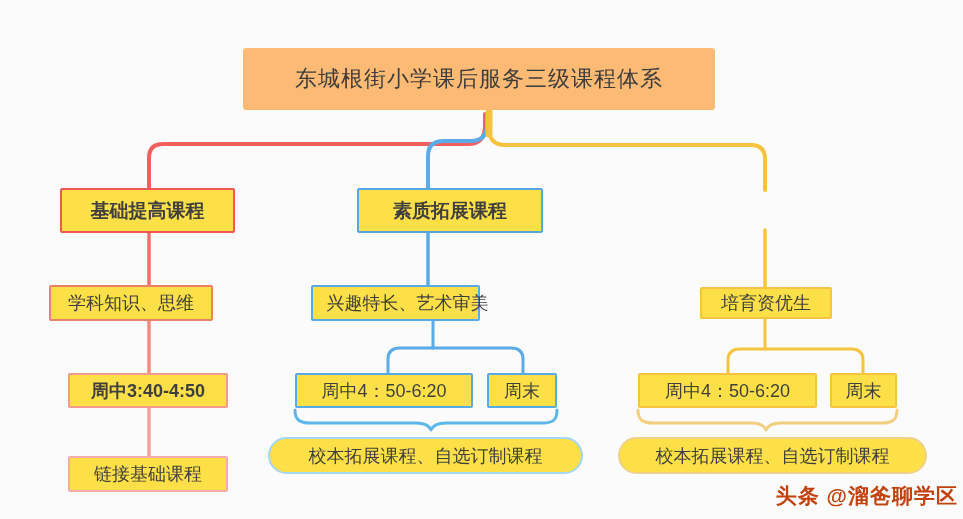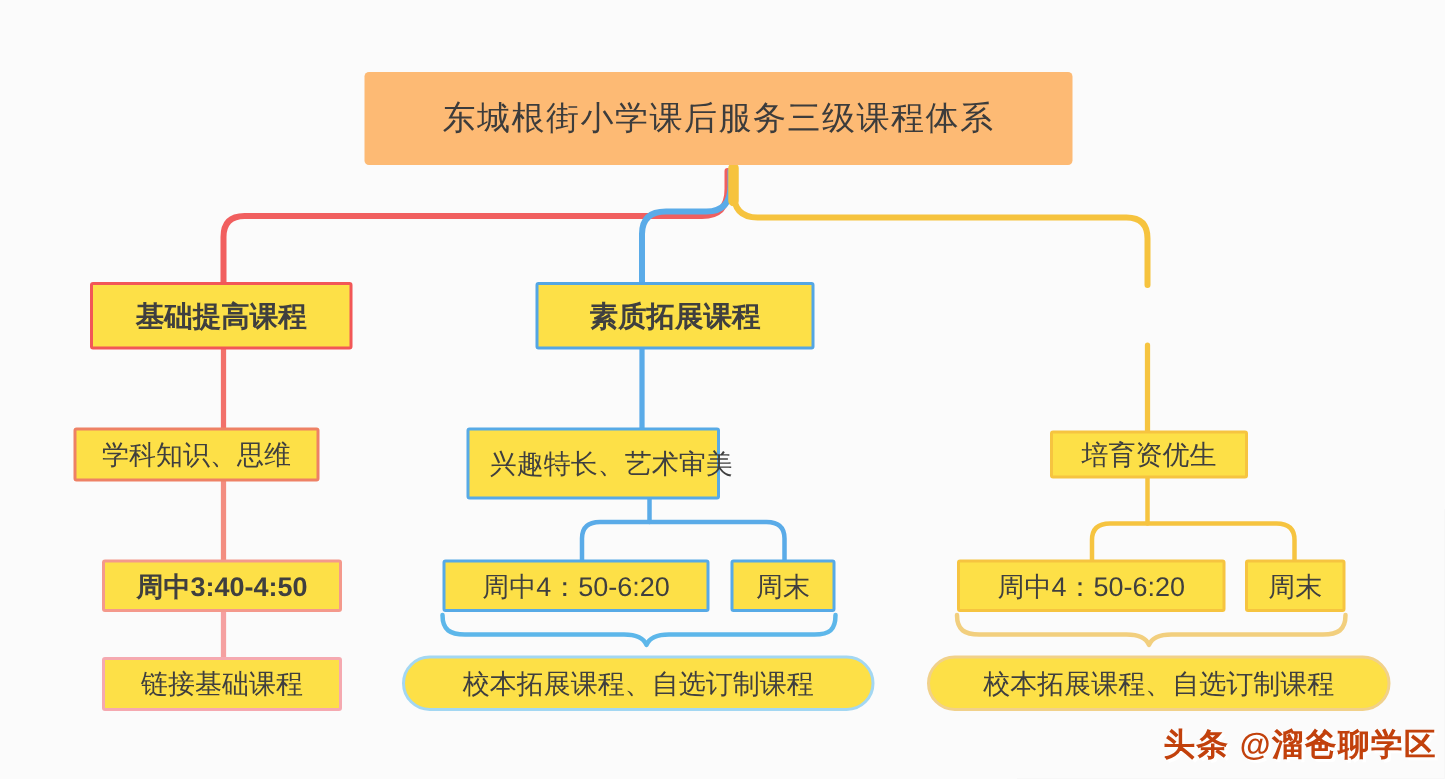--- a/index.html
+++ b/index.html
@@ -30,24 +30,24 @@
     color:#3c3c3c;
     font-size:22px;font-weight:normal;
     letter-spacing:1px;
     border:none;border-radius:3px;
   }
   .lvl1{font-weight:bold;font-size:19px;}
   
   .b1-l1{left:60px;top:188px;width:175px;height:45px;border:2.5px solid #f25757;}
   .b1-l2{left:49px;top:285px;width:164px;height:36px;border:2.5px solid #ee8165;}
   .b1-l3{left:68px;top:373px;width:160px;height:35px;border:2.5px solid #f4998c;font-weight:bold;}
-  .b1-l4{left:68px;top:438px;width:160px;height:36px;border:2.5px solid #f5a9b0;}
+  .b1-l4{left:68px;top:456px;width:160px;height:36px;border:2.5px solid #f5a9b0;}
   
   .b2-l1{left:337px;top:188px;width:186px;height:45px;border:2.5px solid #54a6e4;margin-left:20px;}
-  .b2-l2{left:311px;top:285px;width:169px;height:48px;border:2.5px solid #57aae6;padding-left:24px;}
+  .b2-l2{left:311px;top:285px;width:169px;height:36px;border:2.5px solid #57aae6;padding-left:24px;}
   .b2-l3a{left:295px;top:373px;width:178px;height:35px;border:2.5px solid #57aae6;}
   .b2-l3b{left:487px;top:373px;width:70px;height:35px;border:2.5px solid #57aae6;}
   .b2-cap{left:268px;top:437px;width:315px;height:37px;border:2px solid #a3d7f2;border-radius:19px;}
   
   .b3-l1{left:677px;top:188px;width:185px;height:45px;border:2.5px solid #f6c440;}
   .b3-l2{left:700px;top:287px;width:132px;height:32px;border:2.5px solid #f6c440;text-align:center;}
   .b3-l3a{left:638px;top:373px;width:179px;height:35px;border:2.5px solid #f6c440;}
   .b3-l3b{left:830px;top:373px;width:67px;height:35px;border:2.5px solid #f6c440;}
   .b3-cap{left:618px;top:437px;width:309px;height:37px;border:2px solid #f1d18a;border-radius:19px;}
   .watermark{

